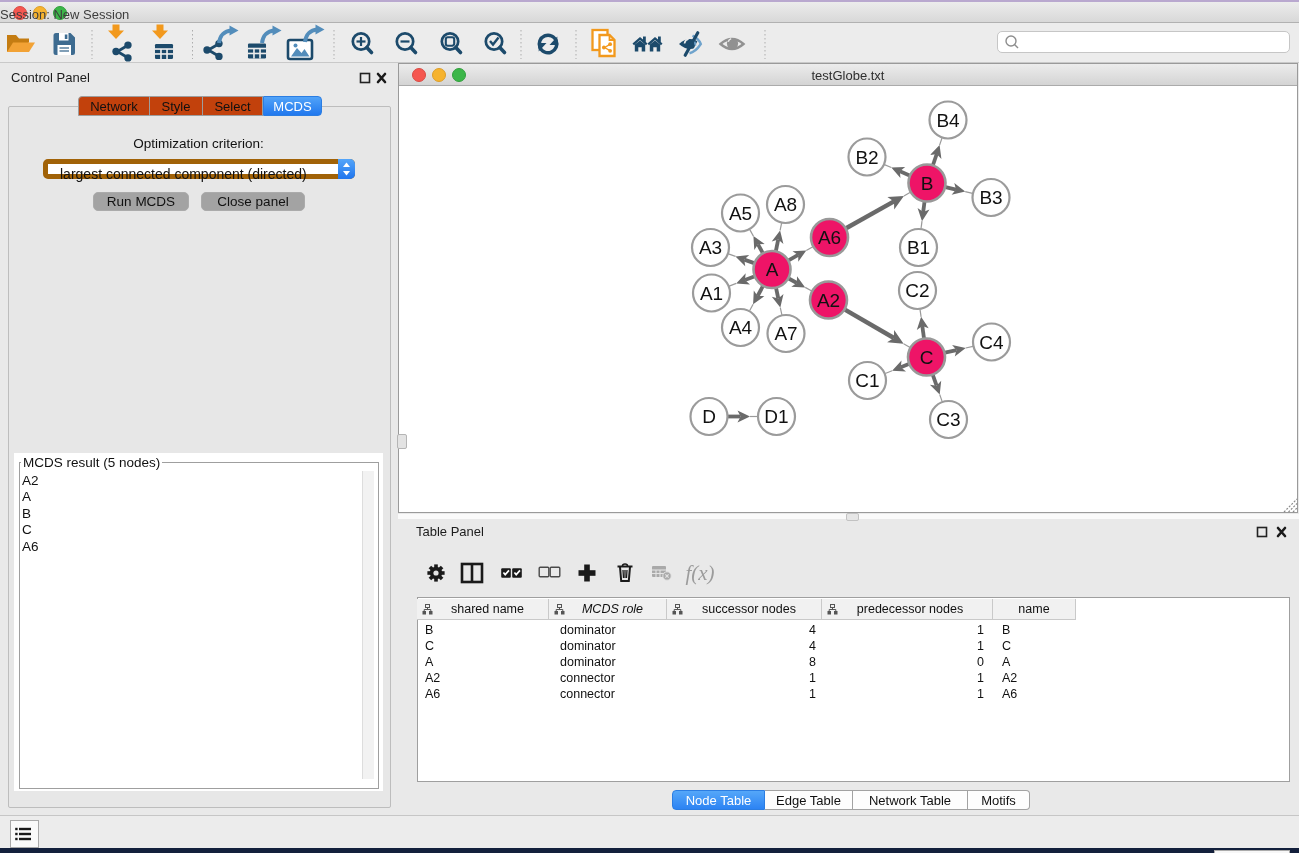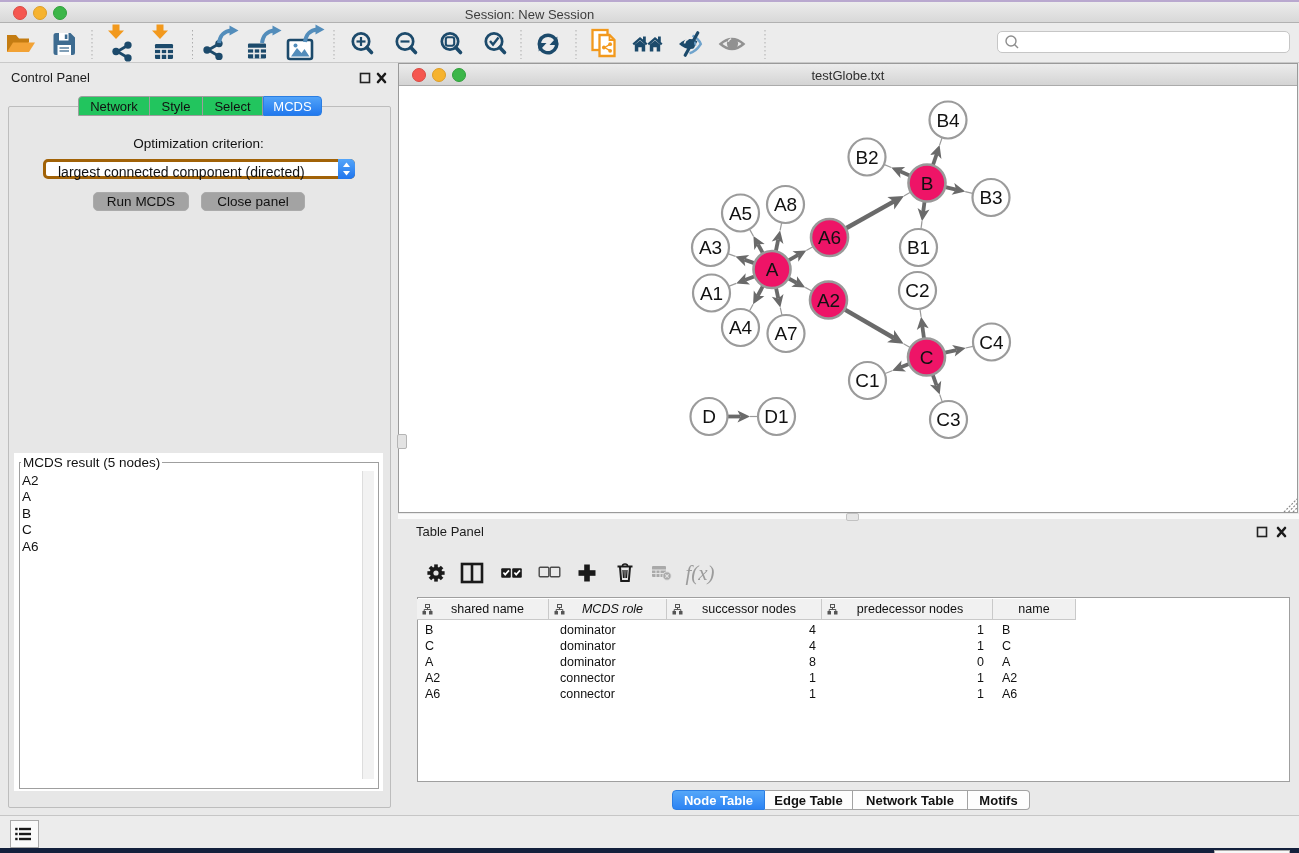--- a/index.html
+++ b/index.html
@@ -1,29 +1,29 @@
 <!DOCTYPE html>
 <html><head><meta charset="utf-8"><style>
 html,body{margin:0;padding:0;width:1299px;height:853px;overflow:hidden;
 font-family:"Liberation Sans",sans-serif;background:#e9e9e9;position:relative;}
 .abs{position:absolute;}
 #wallt{left:0;top:0;width:1299px;height:2px;background:#b9a8cf;}
 #wallb{left:0;top:847px;width:1299px;height:6px;background:#13203c;}
 #titlebar{left:0;top:2px;width:1299px;height:20px;background:linear-gradient(#ececec,#d8d8d8);border-bottom:1px solid #b1b1b1;}
 #titlebar .tl{position:absolute;width:12px;height:12px;border-radius:50%;top:4px;}
-#apptitle{left:0;top:5px;width:1059px;text-align:center;font-size:13px;color:#3d3d3d;}
+#apptitle{left:0;top:5px;width:1059px;font-size:13px;color:#3d3d3d;}
 #toolbar{left:0;top:23px;width:1299px;height:40px;background:#ececec;}
 #searchbox{left:997px;top:31px;width:291px;height:20px;background:#fff;border:1px solid #c6c6c6;border-radius:5px;}
 
 #cp-title{left:11px;top:70px;font-size:13px;color:#1c1c1c;}
 #cp-panel{left:8px;top:106px;width:381px;height:700px;background:#e7e7e7;border:1px solid #bdbdbd;border-radius:2px;}
-.tab{position:absolute;top:96px;height:20px;line-height:20px;font-size:13px;text-align:center;background:#22c55e;border:1px solid #9d9d9d;color:#111;box-sizing:border-box;}
+.tab{position:absolute;top:96px;height:20px;line-height:20px;font-size:13px;text-align:center;background:#c2410c;border:1px solid #9d9d9d;color:#111;box-sizing:border-box;}
 .tabsel{background:linear-gradient(#51a3f8,#2178ee);color:#fff;border-color:#2b7de2;}
 #optlabel{left:8px;top:136px;width:381px;text-align:center;font-size:13.5px;color:#111;}
-#dropdown{left:43px;top:159px;width:312px;height:20px;background:#fff;border:3px solid #a16207;border-radius:5px;box-sizing:border-box;}
+#dropdown{left:43px;top:159px;width:312px;height:20px;background:#fff;border:5px solid #a16207;border-radius:5px;box-sizing:border-box;}
 #dropdown span{display:block;margin-top:1.5px;text-align:left;padding-left:12px;font-size:14px;color:#111;}
 #ddbtn{left:338px;top:159px;width:17px;height:20px;background:linear-gradient(#54a5f9,#1f75ee);border-radius:0 5px 5px 0;}
 .btn{position:absolute;top:192px;height:19px;line-height:18px;background:#a3a3a3;border:1px solid #ababab;border-radius:5px;font-size:13.5px;text-align:center;color:#111;box-sizing:border-box;}
 #resultbox{left:14px;top:453px;width:369px;height:338px;background:#fff;}
 #fieldset{left:19px;top:462px;width:358px;height:325px;border:1px solid #9f9f9f;}
 #fslegend{left:21px;top:455px;background:#fff;font-size:13.5px;color:#111;padding:0 2px;}
 #mlist{left:22px;top:473px;font-size:13.5px;color:#111;line-height:16.4px;}
 #mscroll{left:362px;top:471px;width:11px;height:308px;background:#f2f2f2;border-left:1px solid #ddd;}
 
 #statusbar{left:0;top:815px;width:1299px;height:32px;background:#ececec;border-top:1px solid #c6c6c6;}
@@ -32,21 +32,21 @@
 
 #netwin{left:398px;top:63px;width:900px;height:450px;background:#fff;border:1px solid #9a9a9a;box-sizing:border-box;}
 #nettitle{left:0;top:0;width:898px;height:21px;background:linear-gradient(#ececec,#d4d4d4);border-bottom:1px solid #ababab;}
 #nettitle .tl{position:absolute;width:12px;height:12px;border-radius:50%;top:4px;}
 #netname{left:0;top:4px;width:898px;text-align:center;font-size:13px;color:#2e2e2e;}
 
 #tp-title{left:416px;top:524px;font-size:13px;color:#1c1c1c;}
 #tablewhite{left:417px;top:597px;width:873px;height:185px;background:#fff;border:1px solid #9f9f9f;box-sizing:border-box;}
 .th{position:absolute;top:599px;height:21px;background:#f1f1f1;border-right:1px solid #c9c9c9;border-bottom:1px solid #c9c9c9;box-sizing:border-box;font-size:12.5px;color:#111;text-align:center;line-height:21px;}
 .td{position:absolute;font-size:12.5px;color:#111;height:16px;line-height:16px;}
-.bt{position:absolute;top:790px;height:20px;line-height:19px;font-size:13px;text-align:center;background:#fdfdfd;border:1px solid #a2a2a2;color:#111;box-sizing:border-box;font-weight:bold;}
+.bt{position:absolute;top:790px;height:20px;line-height:19px;font-size:13px;text-align:center;background:#fdfdfd;border:1px solid #a2a2a2;color:#111;box-sizing:border-box;}
 .btsel{background:linear-gradient(#55a7f9,#2c83f3);color:#fff;border-color:#2b7de2;}
 </style></head>
 <body>
 <div class="abs" id="wallt"></div>
 <div class="abs" id="wallb"></div>
 <div class="abs" id="titlebar">
   <div class="tl" style="left:13px;background:#f55750;border:0.5px solid #d94b44;"></div>
   <div class="tl" style="left:33px;background:#f6b32f;border:0.5px solid #dd9e28;"></div>
   <div class="tl" style="left:53px;background:#3cb649;border:0.5px solid #31a03d;"></div>
   <div class="abs" id="apptitle">Session: New Session</div>

